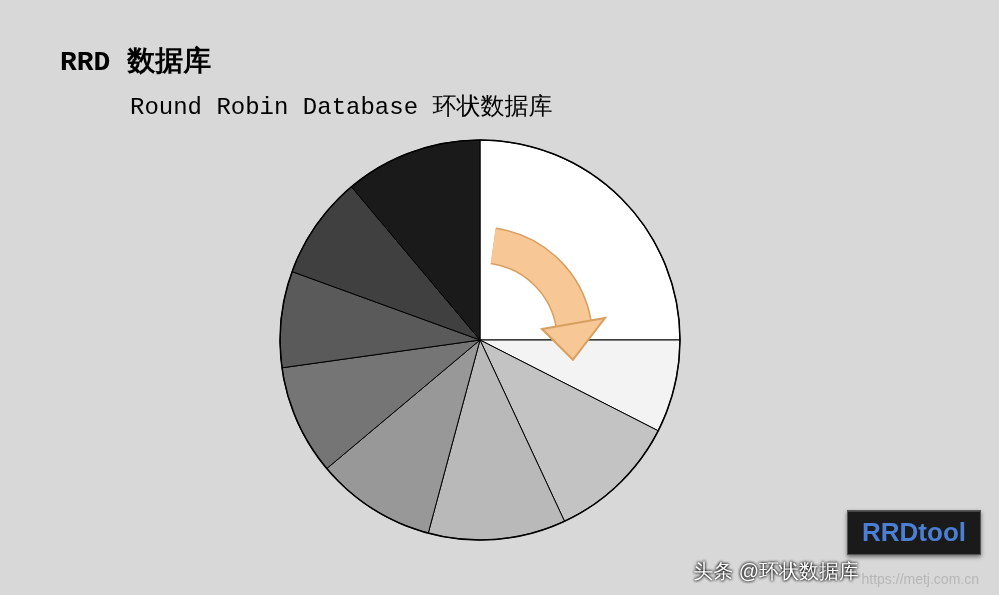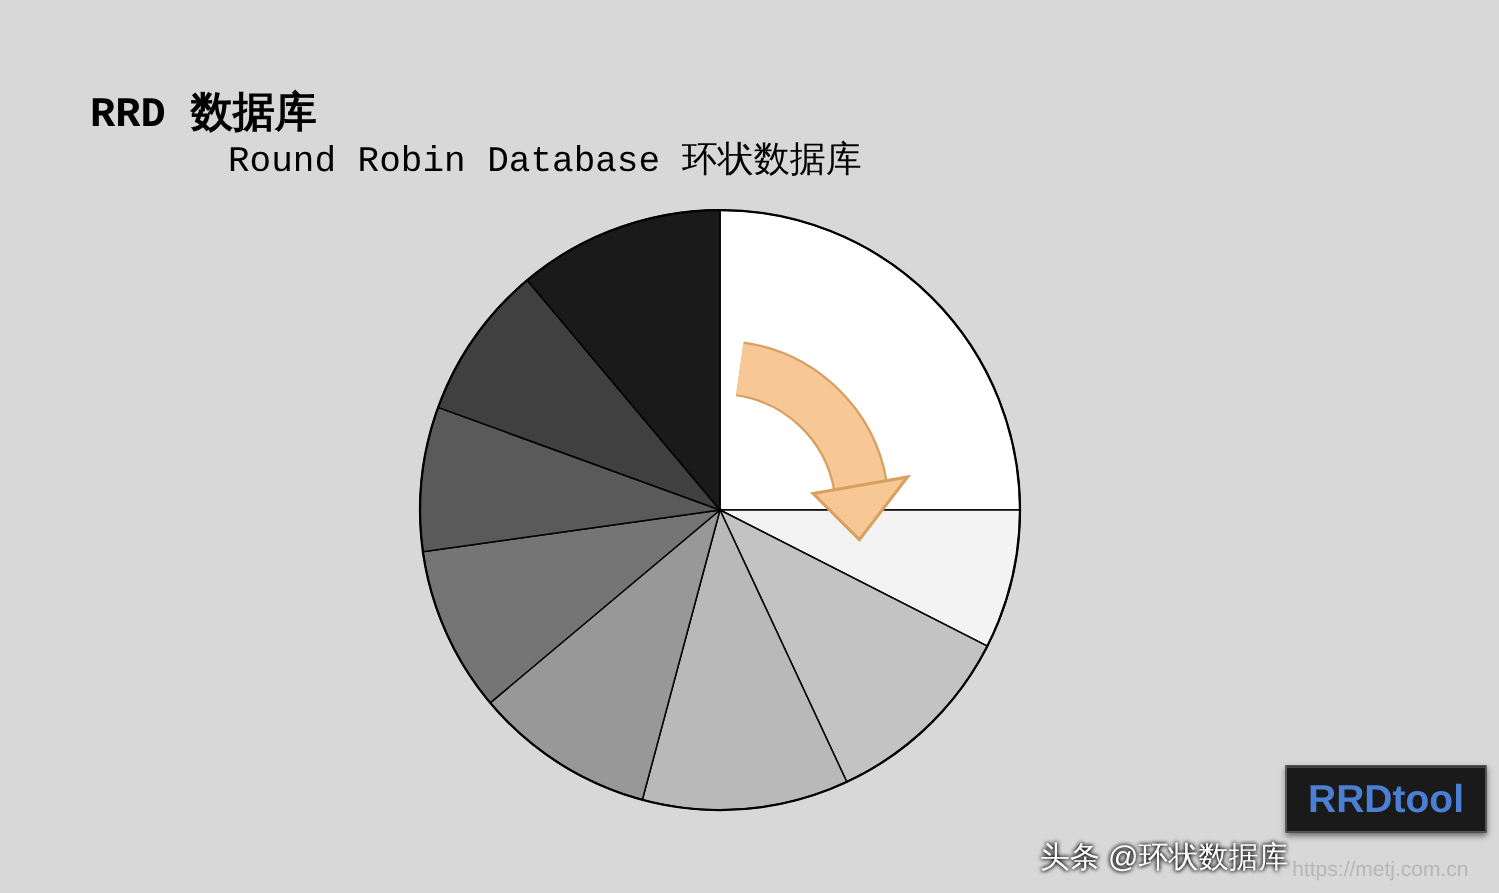--- a/index.html
+++ b/index.html
@@ -10,47 +10,46 @@
     body {
       width: 999px;
       height: 595px;
       background: #d8d8d8;
       position: relative;
       font-family: "Microsoft YaHei", "SimSun", serif;
       overflow: hidden;
     }
     .title {
       position: absolute;
-      top: 56px;
+      top: 42px;
       left: 60px;
       font-size: 28px;
       font-weight: bold;
       color: #000;
       font-family: "Courier New", "SimSun", monospace;
     }
     .subtitle {
       position: absolute;
       top: 90px;
       left: 130px;
       font-size: 24px;
       color: #000;
       font-family: "Courier New", "SimSun", monospace;
-      margin-left: 22px;
     }
     .chart-container {
       position: absolute;
       top: 130px;
       left: 270px;
       width: 420px;
       height: 420px;
     }
     .badge {
       position: absolute;
       bottom: 40px;
-      right: 8px;
+      right: 18px;
       background: #1a1a1a;
       color: #4a7fd4;
       font-weight: bold;
       font-size: 26px;
       padding: 6px 14px;
       border: 1px solid #555;
       box-shadow: inset 0 1px 0 rgba(255,255,255,0.2), 0 2px 4px rgba(0,0,0,0.5);
       font-family: Arial, sans-serif;
     }
     .credit {

